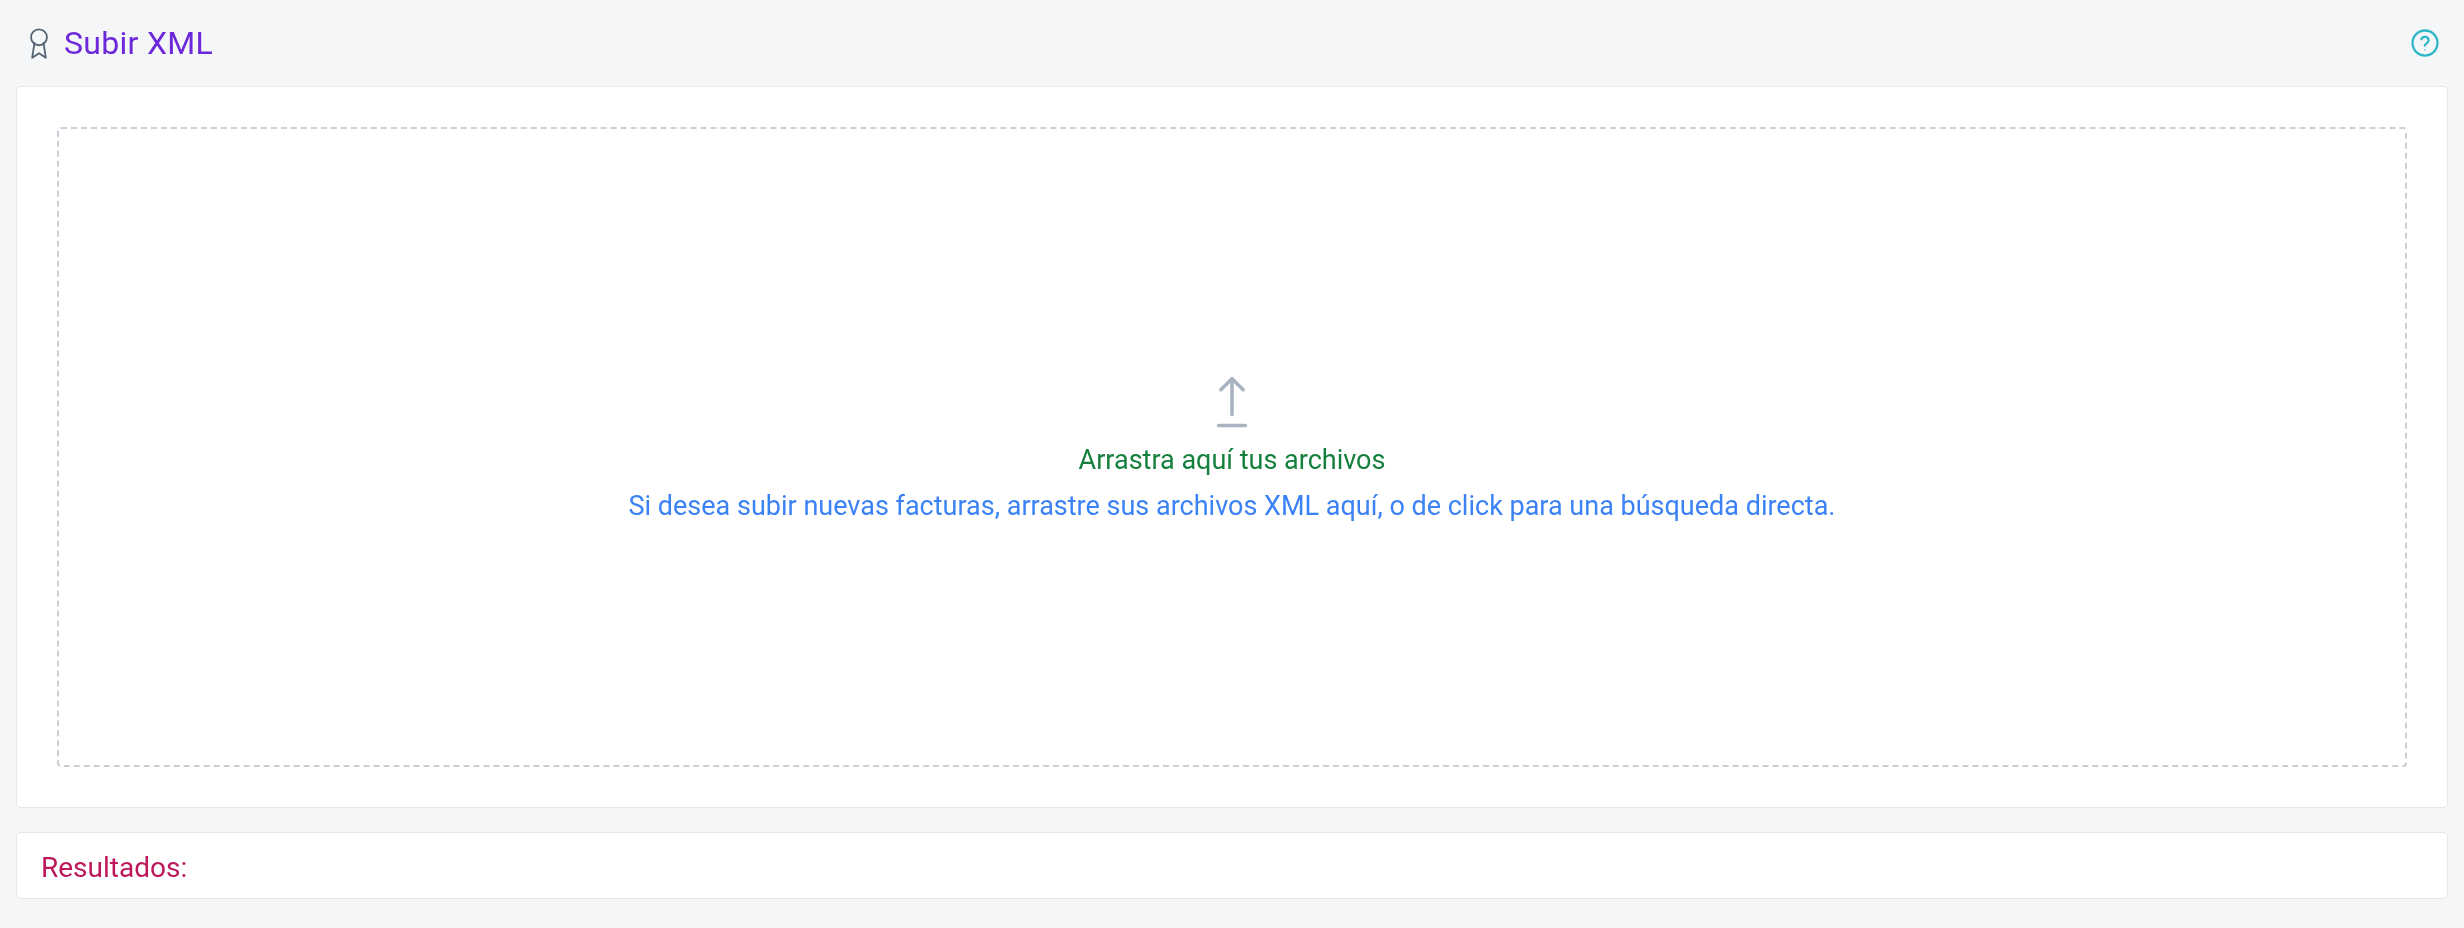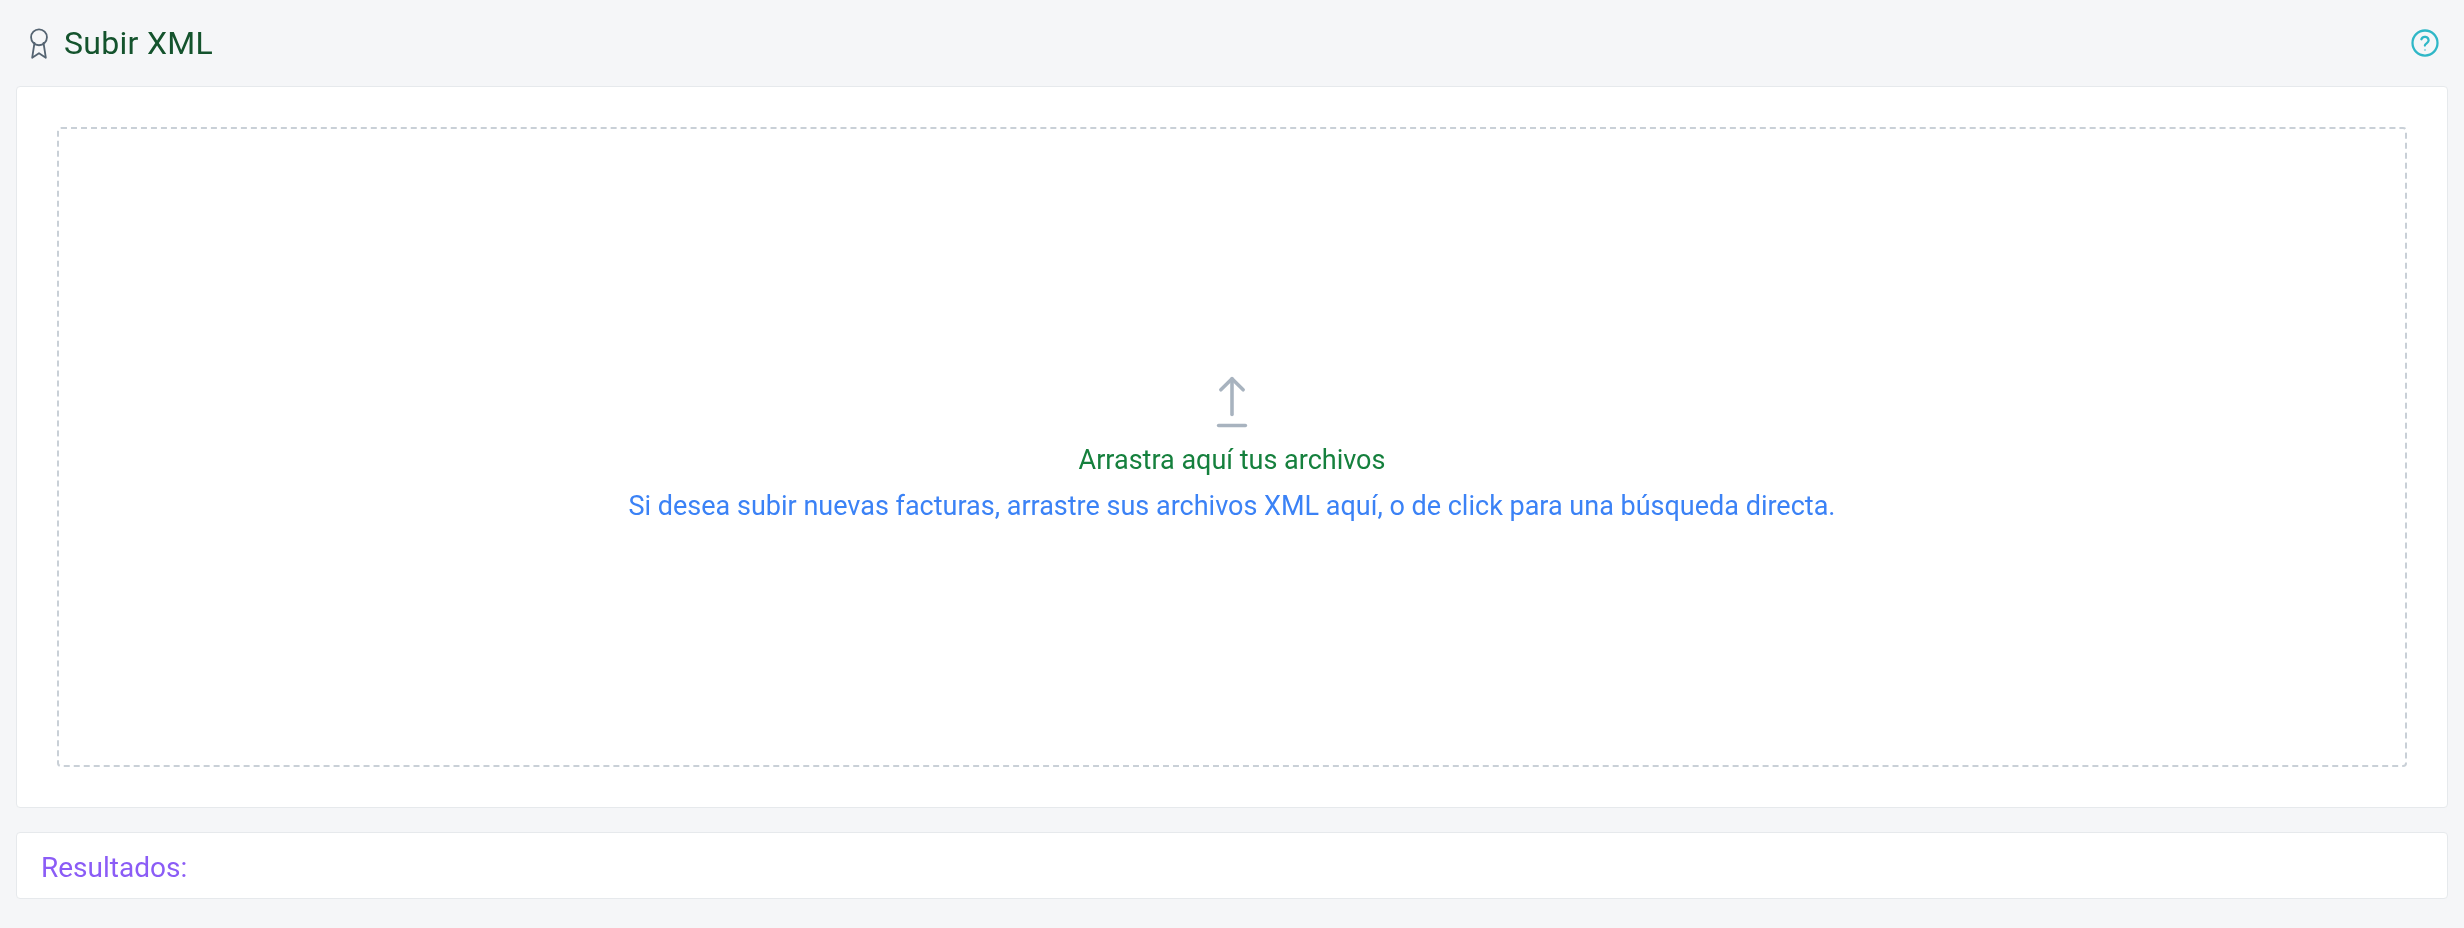--- a/index.html
+++ b/index.html
@@ -20,21 +20,21 @@
       padding: 8px 8px 24px 8px;
     }
     .title-group {
       display: flex;
       align-items: center;
       gap: 10px;
     }
     .page-title {
       font-size: 32px;
       font-weight: 400;
-      color: #14532d;
+      color: #6d28d9;
       letter-spacing: 0.3px;
     }
     .ribbon-icon svg {
       display: block;
     }
     .help-icon {
       cursor: pointer;
     }
     .help-icon svg {
       display: block;
@@ -73,21 +73,21 @@
     .results-card {
       background: #ffffff;
       border: 1px solid #e6e9ec;
       border-radius: 4px;
       margin-top: 24px;
       padding: 18px 24px 14px 24px;
     }
     .results-title {
       font-size: 28px;
       font-weight: 400;
-      color: #8b5cf6;
+      color: #be185d;
     }
   </style>
 </head>
 <body>
 
 <div class="page">
 
   <div class="header-row">
     <div class="title-group">
       <span class="ribbon-icon">

